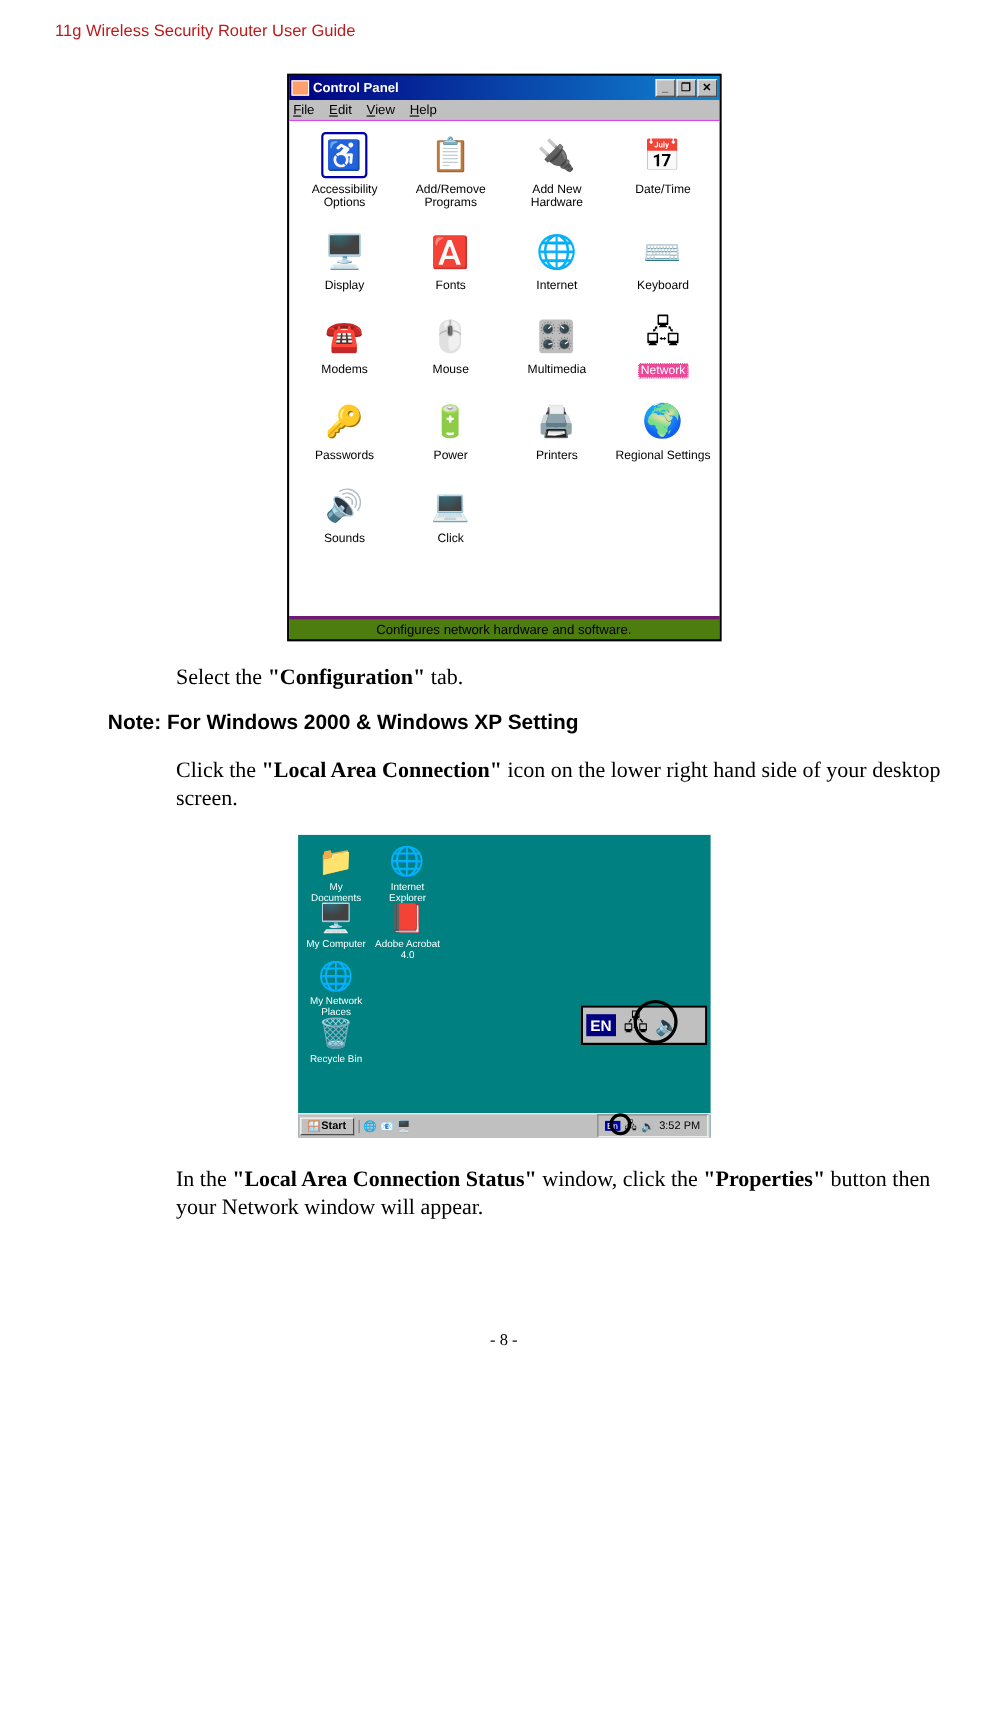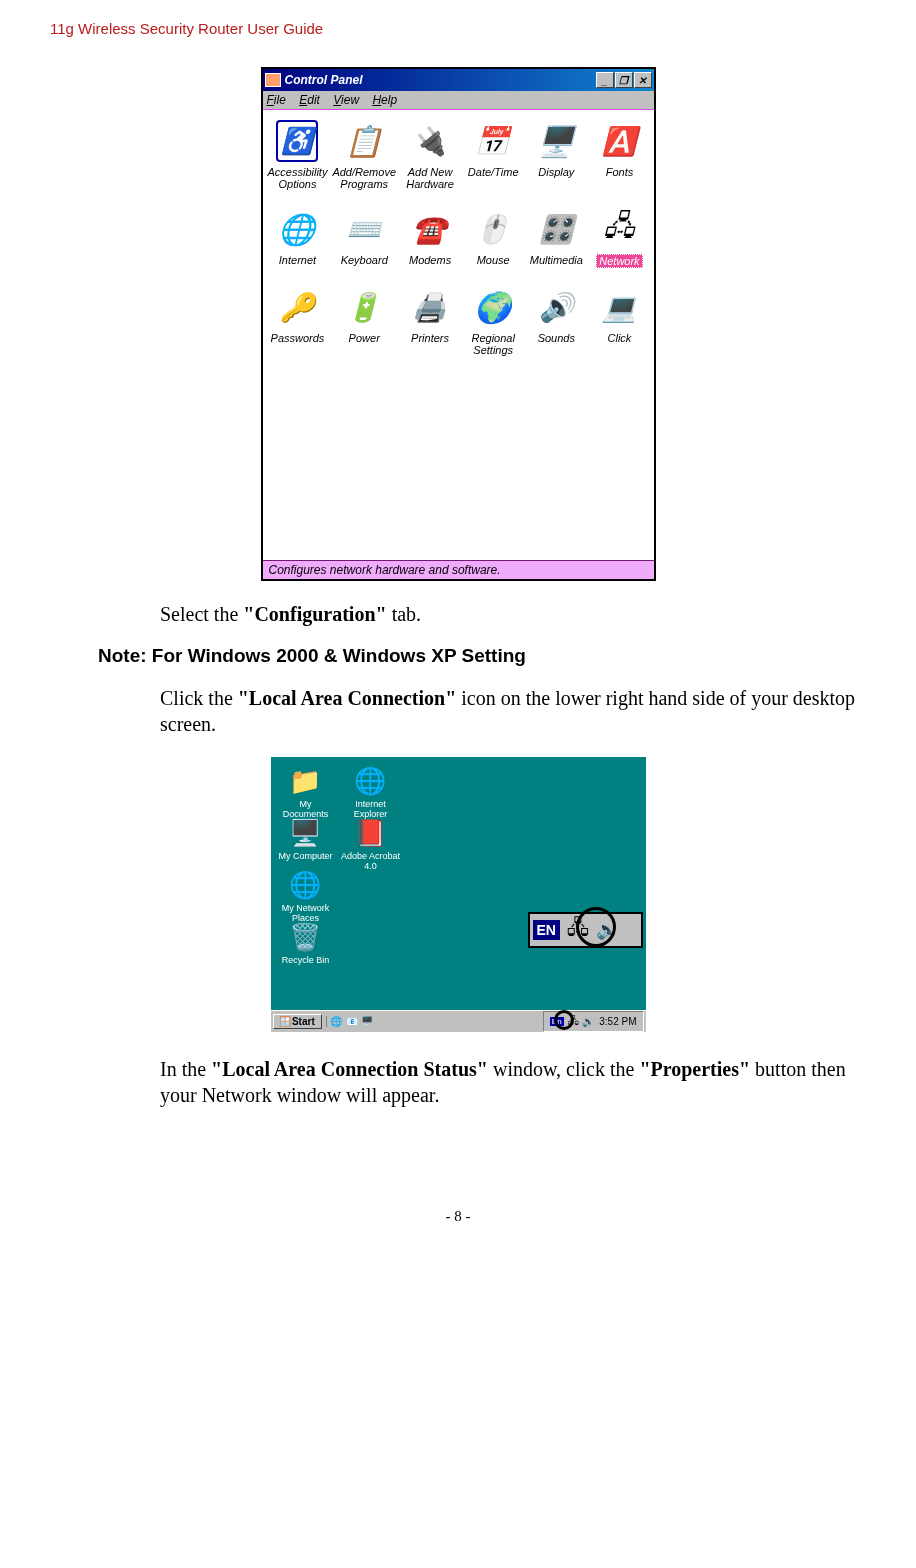--- a/index.html
+++ b/index.html
@@ -24,21 +24,20 @@
       margin: 20px 0;
     }
     
     
     .ctrl-panel {
       display: inline-block;
       width: 395px;
       border: 2px solid #000;
       background: #c0c0c0;
       text-align: left;
-      font-style: italic;
     }
     .title-bar {
       background: linear-gradient(to right, #000080, #1084d0);
       color: #fff;
       display: flex;
       align-items: center;
       height: 22px;
       padding: 0 2px;
       font-family: Arial, sans-serif;
       font-size: 12px;
@@ -84,21 +83,21 @@
     .menu-bar u {
       text-decoration: underline;
     }
     .cp-body {
       background: #fff;
       padding: 10px 5px;
       min-height: 450px;
     }
     .cp-grid {
       display: grid;
-      grid-template-columns: repeat(6, 1fr);
+      grid-template-columns: repeat(4, 1fr);
       gap: 18px 5px;
     }
     .cp-item {
       text-align: center;
       font-family: Arial, sans-serif;
       font-size: 11px;
     }
     .cp-item.selected .cp-label {
       background: #ec4899;
       color: #fff;
@@ -108,25 +107,26 @@
     }
     .cp-icon {
       width: 42px;
       height: 42px;
       margin: 0 auto 4px auto;
       display: flex;
       align-items: center;
       justify-content: center;
     }
     .status-bar {
-      background: #f0abfc;
-      border-top: 1px solid #701a75;
+      background: #4d7c0f;
+      border-top: 3px solid #701a75;
       padding: 2px 6px;
       font-family: Arial, sans-serif;
       font-size: 12px;
+      text-align: center;
     }
     
     
     .icon-accessibility { background: #fff; border: 2px solid #00a; border-radius: 4px; position: relative; }
     .icon-accessibility::after { content: "♿"; font-size: 26px; color: #00f; }
     .icon-hardware::after { content: "🔌"; font-size: 28px; }
     .icon-programs { position: relative; }
     .icon-programs::after { content: "📋"; font-size: 30px; }
     .icon-datetime { position: relative; }
     .icon-datetime::after { content: "📅"; font-size: 28px; }

